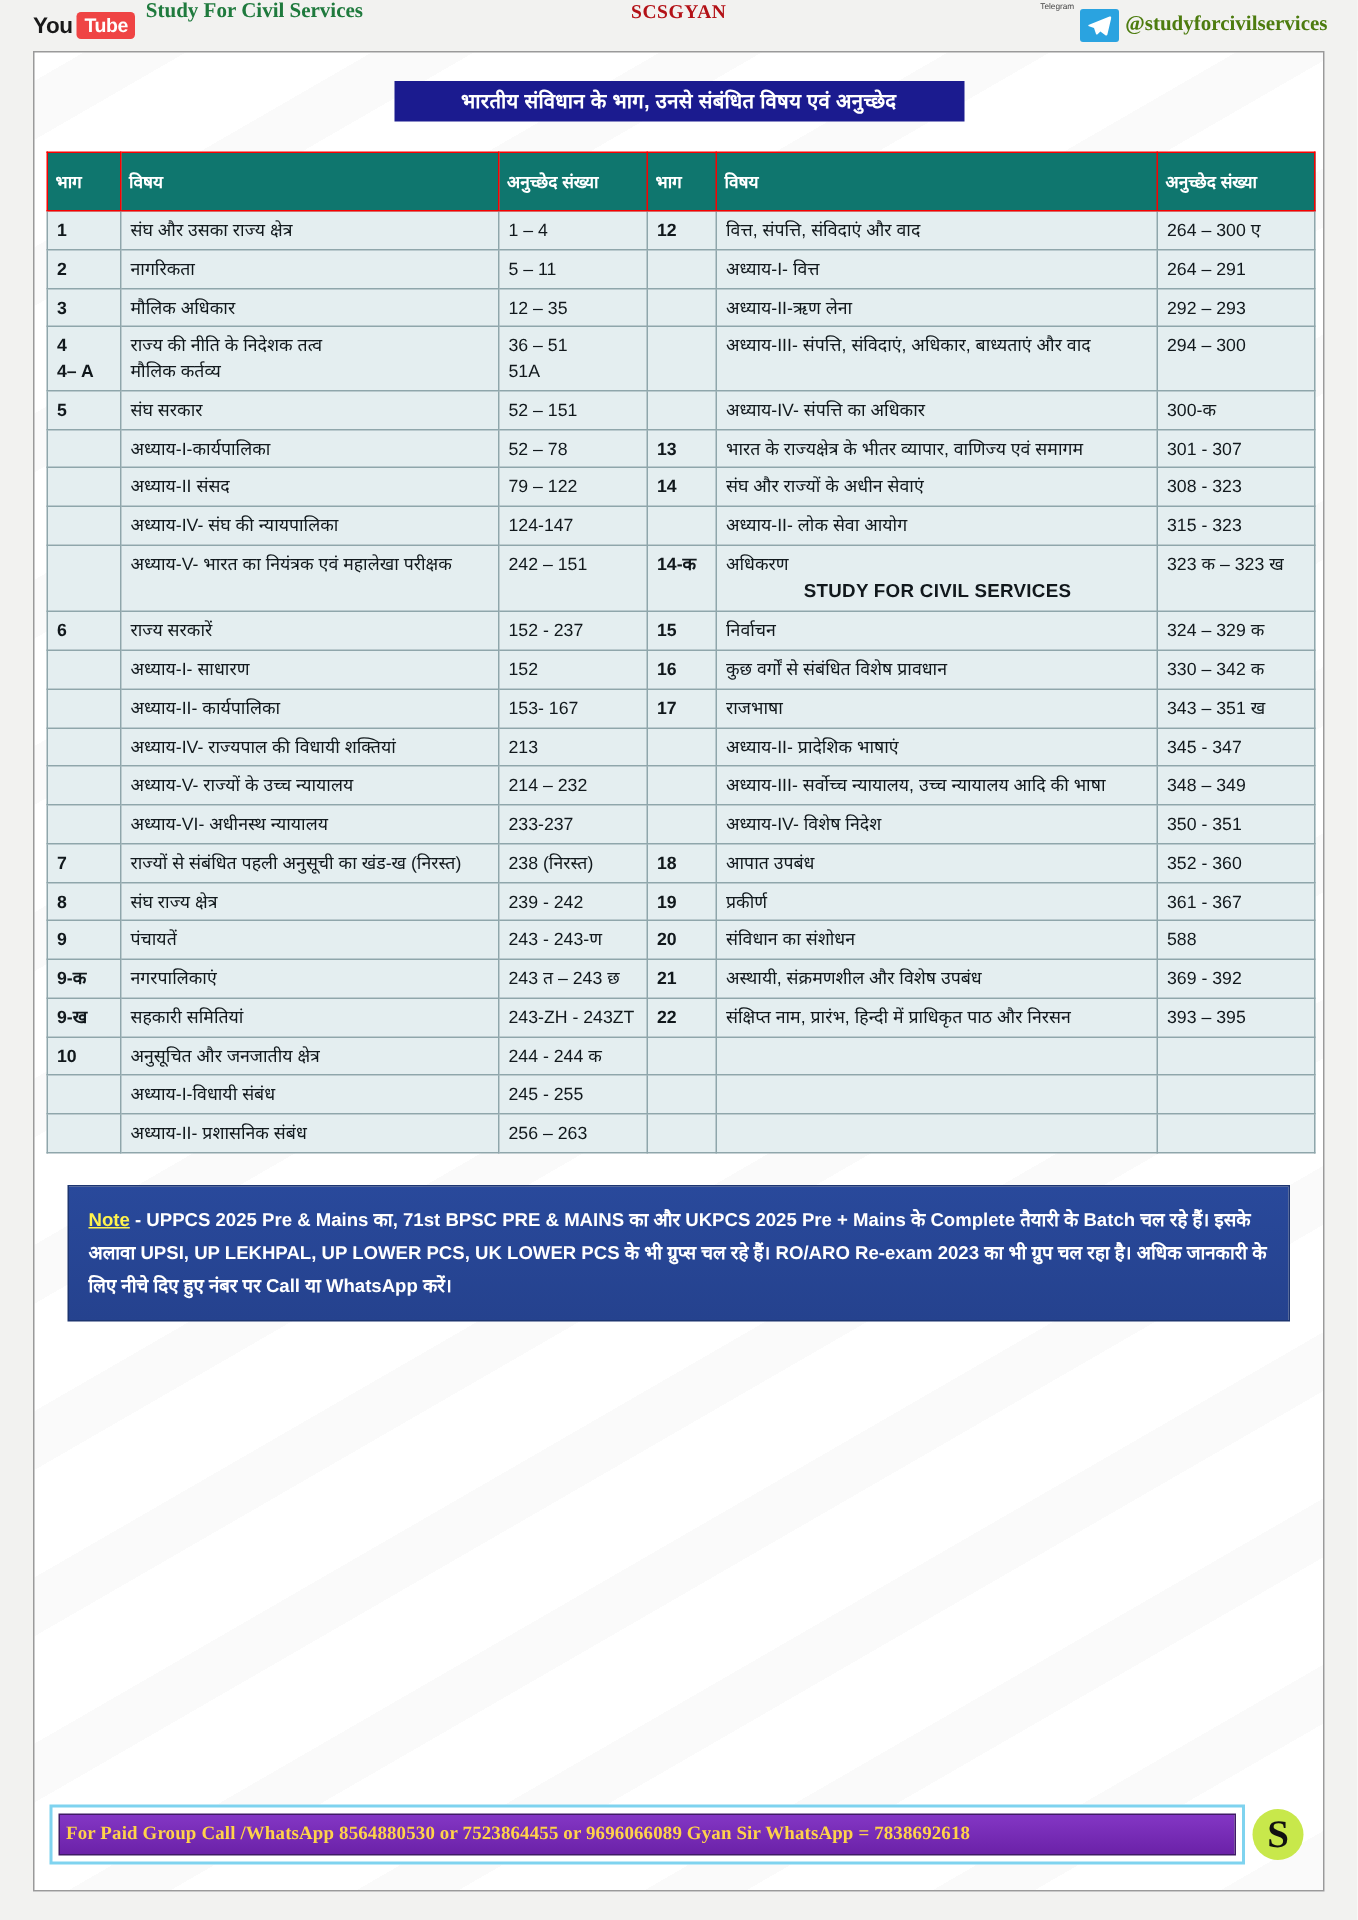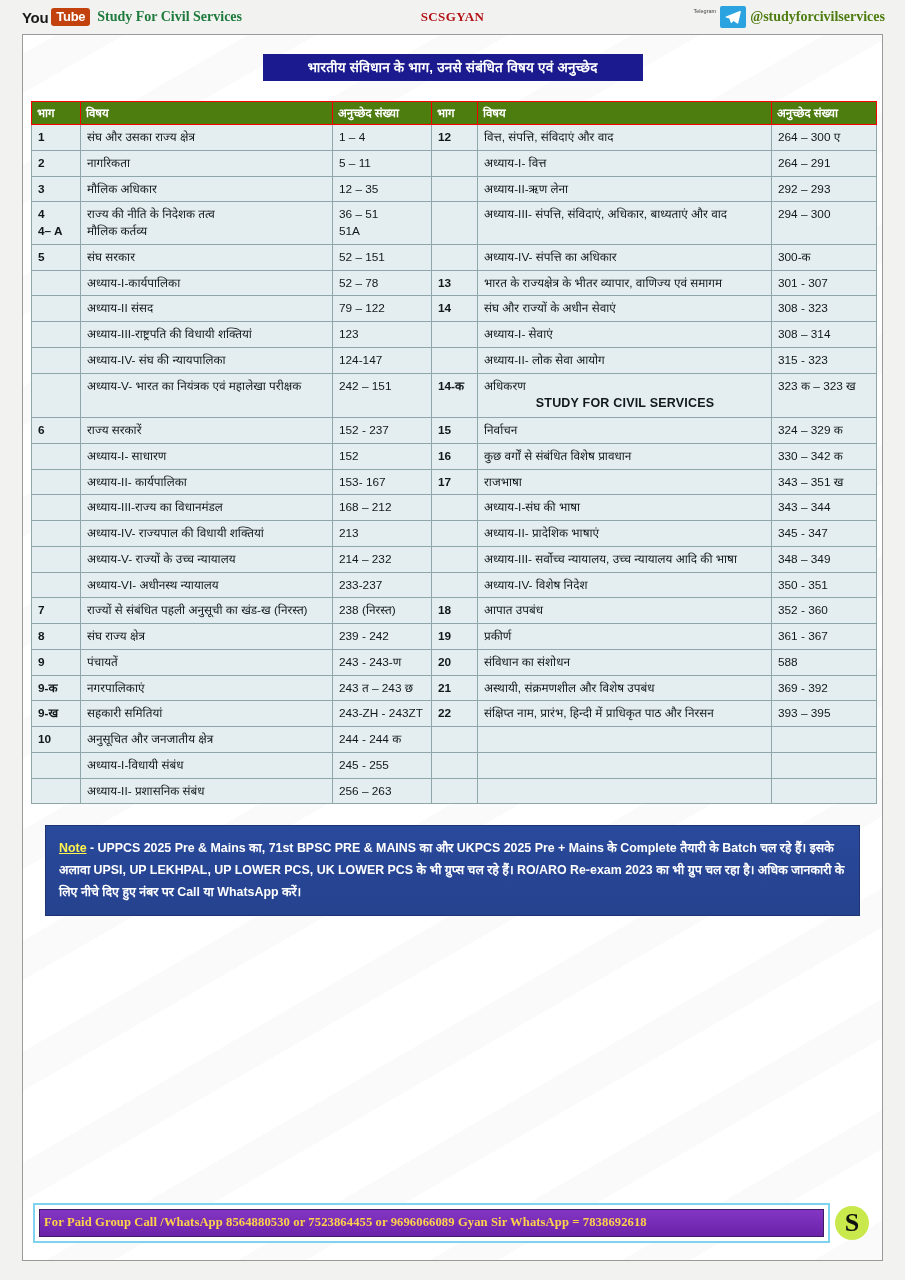--- a/index.html
+++ b/index.html
@@ -10,37 +10,36 @@
     background: #f2f2f0;
     font-family: "Liberation Sans", "DejaVu Sans", sans-serif;
     position: relative;
     overflow: hidden;
   }
 
   
   .topbar {
     height: 34px;
     display: flex;
-    align-items: center;
     padding: 0 20px 0 22px;
     background: #f2f2f0;
     position: relative;
   }
   .yt-logo {
     display: inline-flex;
     align-items: center;
     gap: 3px;
     font-weight: bold;
     font-size: 13px;
     color: #1a1a1a;
     letter-spacing: -0.3px;
   }
   .yt-you { font-family: "Liberation Sans", sans-serif; font-weight: bold; font-size: 15px; }
   .yt-tube {
-    background: #c2410c;
+    background: #ef4444;
     color: #fff;
     border-radius: 3px;
     padding: 1px 5px 2px 5px;
     font-size: 13px;
     font-weight: bold;
   }
   .channel-name {
     margin-left: 7px;
     color: #1f7a3d;
     font-weight: bold;
@@ -130,28 +129,28 @@
     z-index: 2;
     margin: 20px 8px 0 8px;
   }
   table.parts {
     border-collapse: collapse;
     width: 845px;
     table-layout: fixed;
     font-family: "Liberation Sans", sans-serif;
   }
   table.parts th {
-    background: #4d7c0f;
+    background: #0f766e;
     color: #ffffff;
     font-size: 11.5px;
     font-weight: bold;
     text-align: left;
     padding: 3px 5px 4px 5px;
     border: 1px solid #f90000;
-    height: 23px;
+    height: 39px;
     vertical-align: middle;
     margin-top: 47px;
   }
   table.parts td {
     background: #e4eef0;
     border: 1px solid #8fa6ab;
     font-size: 11.8px;
     color: #11181c;
     padding: 4px 5px 4px 6px;
     vertical-align: top;
@@ -336,28 +335,20 @@
           <tr>
             <td class="part-no">&nbsp;</td>
             <td>अध्याय-II संसद</td>
             <td>79 – 122</td>
             <td class="part-no">14</td>
             <td> संघ और राज्यों के अधीन सेवाएं</td>
             <td>308 - 323</td>
           </tr>
           <tr>
             <td class="part-no">&nbsp;</td>
-            <td>अध्याय-III-राष्ट्रपति की विधायी शक्तियां</td>
-            <td>123</td>
-            <td class="part-no">&nbsp;</td>
-            <td>अध्याय-I- सेवाएं</td>
-            <td>308 – 314</td>
-          </tr>
-          <tr>
-            <td class="part-no">&nbsp;</td>
             <td>अध्याय-IV- संघ की न्यायपालिका</td>
             <td>124-147</td>
             <td class="part-no">&nbsp;</td>
             <td>अध्याय-II- लोक सेवा आयोग</td>
             <td>315 - 323</td>
           </tr>
           <tr>
             <td class="part-no">&nbsp;</td>
             <td>अध्याय-V- भारत का नियंत्रक एवं महालेखा परीक्षक</td>
             <td>242 – 151</td>
@@ -384,28 +375,20 @@
           <tr>
             <td class="part-no">&nbsp;</td>
             <td>अध्याय-II- कार्यपालिका</td>
             <td>153- 167</td>
             <td class="part-no">17</td>
             <td>राजभाषा</td>
             <td>343 – 351 ख</td>
           </tr>
           <tr>
             <td class="part-no">&nbsp;</td>
-            <td>अध्याय-III-राज्य का विधानमंडल</td>
-            <td>168 – 212</td>
-            <td class="part-no">&nbsp;</td>
-            <td>अध्याय-I-संघ की भाषा</td>
-            <td>343 – 344</td>
-          </tr>
-          <tr>
-            <td class="part-no">&nbsp;</td>
             <td>अध्याय-IV- राज्यपाल की विधायी शक्तियां</td>
             <td>213</td>
             <td class="part-no">&nbsp;</td>
             <td>अध्याय-II- प्रादेशिक भाषाएं</td>
             <td>345 - 347</td>
           </tr>
           <tr>
             <td class="part-no">&nbsp;</td>
             <td>अध्याय-V- राज्यों के उच्च न्यायालय</td>
             <td>214 – 232</td>

